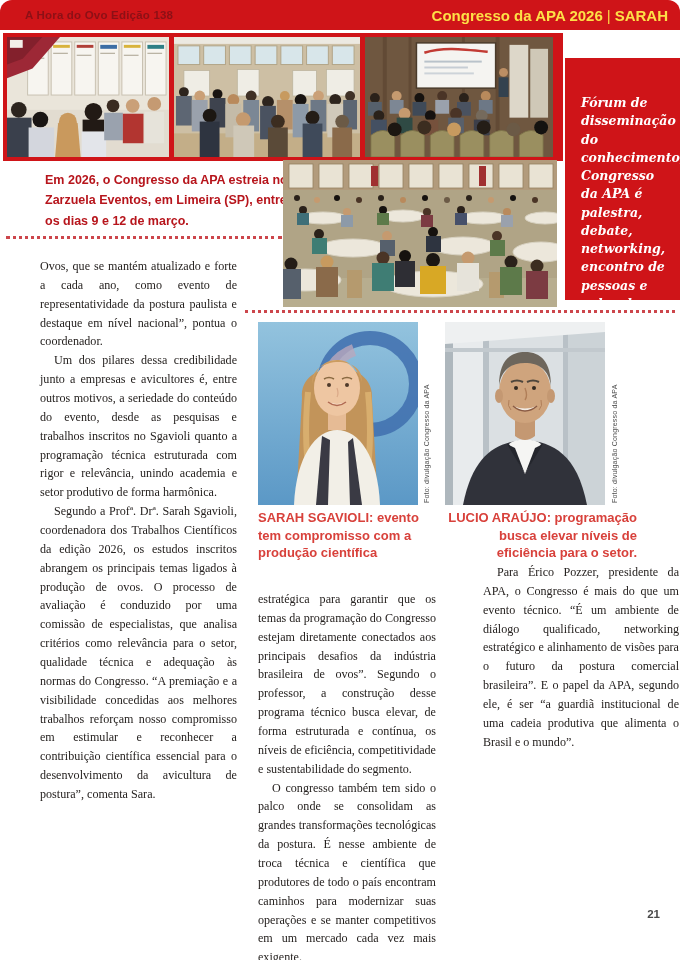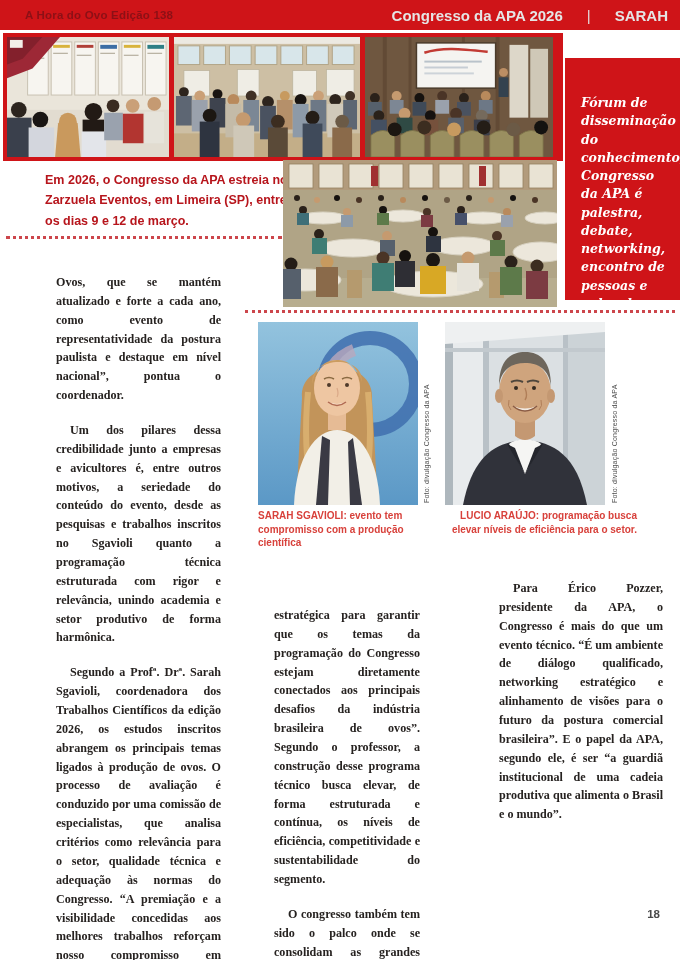--- a/index.html
+++ b/index.html
@@ -1,23 +1,23 @@
 <!DOCTYPE html>
 <html lang="pt"><head>
 <meta charset="utf-8">
 <style>
   html,body{margin:0;padding:0;background:#ffffff;}
   .page{position:relative;width:680px;height:960px;background:#ffffff;overflow:hidden;
-        font-family:"Liberation Sans",sans-serif;}
+        font-family:"Liberation Sans",sans-serif;border-radius:12px;}
   
   .header{position:absolute;left:0;top:0;width:680px;height:30px;background:#cf1418;
           display:flex;align-items:center;justify-content:space-between;box-sizing:border-box;
           padding:0 12px 0 25px;}
   .header .edition{color:#8c1016;font-weight:bold;font-size:11.5px;letter-spacing:.2px;}
-  .header .right{display:flex;align-items:center;gap:24px;color:#e5e5e5;font-weight:bold;font-size:15px;}
+  .header .right{display:flex;align-items:center;gap:4px;color:#fde047;font-weight:bold;font-size:15px;}
   .header .sep{font-weight:normal;opacity:.95;}
   
   .photo-band{position:absolute;left:3px;top:33px;width:560px;height:128px;background:#cf1418;
               display:flex;gap:5px;padding:4px;box-sizing:border-box;}
   .photo-band .ph{height:100%;overflow:hidden;}
   .ph svg,.bigph svg,.portrait svg{display:block;width:100%;height:100%;}
   
   .sidebar{position:absolute;left:565px;top:58px;width:115px;height:242px;background:#cf1418;
            box-sizing:border-box;padding:36px 8px 0 16px;color:#ffffff;
            font-family:"DejaVu Serif",serif;font-style:italic;font-weight:bold;
@@ -26,34 +26,34 @@
   .lead{position:absolute;left:45px;top:170px;width:246px;color:#b7151c;font-weight:bold;
         font-size:12.5px;line-height:1.62;}
   .dots{position:absolute;height:0;border-top:3px dotted #cc464c;}
   .dots1{left:6px;top:236px;width:276px;}
   .dots2{left:245px;top:310px;width:430px;}
   
   .bigph{position:absolute;left:283px;top:160px;width:274px;height:147px;overflow:hidden;}
   
   .col{position:absolute;font-family:"Liberation Serif",serif;font-size:12.1px;line-height:1.56;
        color:#262220;text-align:justify;}
-  .col p{margin:16px;font-weight:bold;}
+  .col p{margin:0;}
   .col p.ind{text-indent:14px;}
   .col1{left:40px;top:257px;width:197px;height:680px;}
   .col2{left:258px;top:590px;width:178px;}
   .col3{left:483px;top:563px;width:196px;}
   
   .portrait{position:absolute;top:322px;width:160px;height:183px;overflow:hidden;}
   .portrait.sarah{left:258px;}
   .portrait.lucio{left:445px;}
   .credit{position:absolute;font-size:7px;color:#4d4d4d;white-space:nowrap;
           transform:rotate(-90deg);transform-origin:0 0;letter-spacing:.2px;}
   .credit.c1{left:423px;top:503px;}
   .credit.c2{left:611px;top:503px;}
-  .caption{position:absolute;top:509px;color:#d8413b;font-weight:bold;font-size:10px;line-height:1.35;}
+  .caption{position:absolute;top:509px;color:#d8413b;font-weight:bold;font-size:13px;line-height:1.35;}
   .caption.cap1{left:258px;width:178px;}
   .caption.cap2{left:445px;width:192px;text-align:right;}
   .pagenum{position:absolute;right:20px;bottom:40px;font-weight:bold;font-size:11.5px;color:#4a4a4a;}
 </style>
 </head>
 <body>
 
 <div class="page">
 
   <div class="header">
@@ -393,15 +393,15 @@
   <div class="caption cap2">LUCIO ARAÚJO: programação busca elevar níveis de eficiência para o setor.</div>
 
   <div class="col col2">
     <p>estratégica para garantir que os temas da programação do Congresso estejam diretamente conectados aos principais desafios da indústria brasileira de ovos”. Segundo o professor, a construção desse programa técnico busca elevar, de forma estruturada e contínua, os níveis de eficiência, competitividade e sustentabilidade do segmento.</p>
     <p class="ind">O congresso também tem sido o palco onde se consolidam as grandes transformações tecnológicas da postura. É nesse ambiente de troca técnica e científica que produtores de todo o país encontram caminhos para modernizar suas operações e se manter competitivos em um mercado cada vez mais exigente.</p>
   </div>
   <div class="col col3">
     <p class="ind">Para Érico Pozzer, presidente da APA, o Congresso é mais do que um evento técnico. “É um ambiente de diálogo qualificado, networking estratégico e alinhamento de visões para o futuro da postura comercial brasileira”. E o papel da APA, segundo ele, é ser “a guardiã institucional de uma cadeia produtiva que alimenta o Brasil e o mundo”.</p>
   </div>
 
-  <div class="pagenum">18</div>
+  <div class="pagenum">21</div>
 
 </div>
 
 </body></html>

